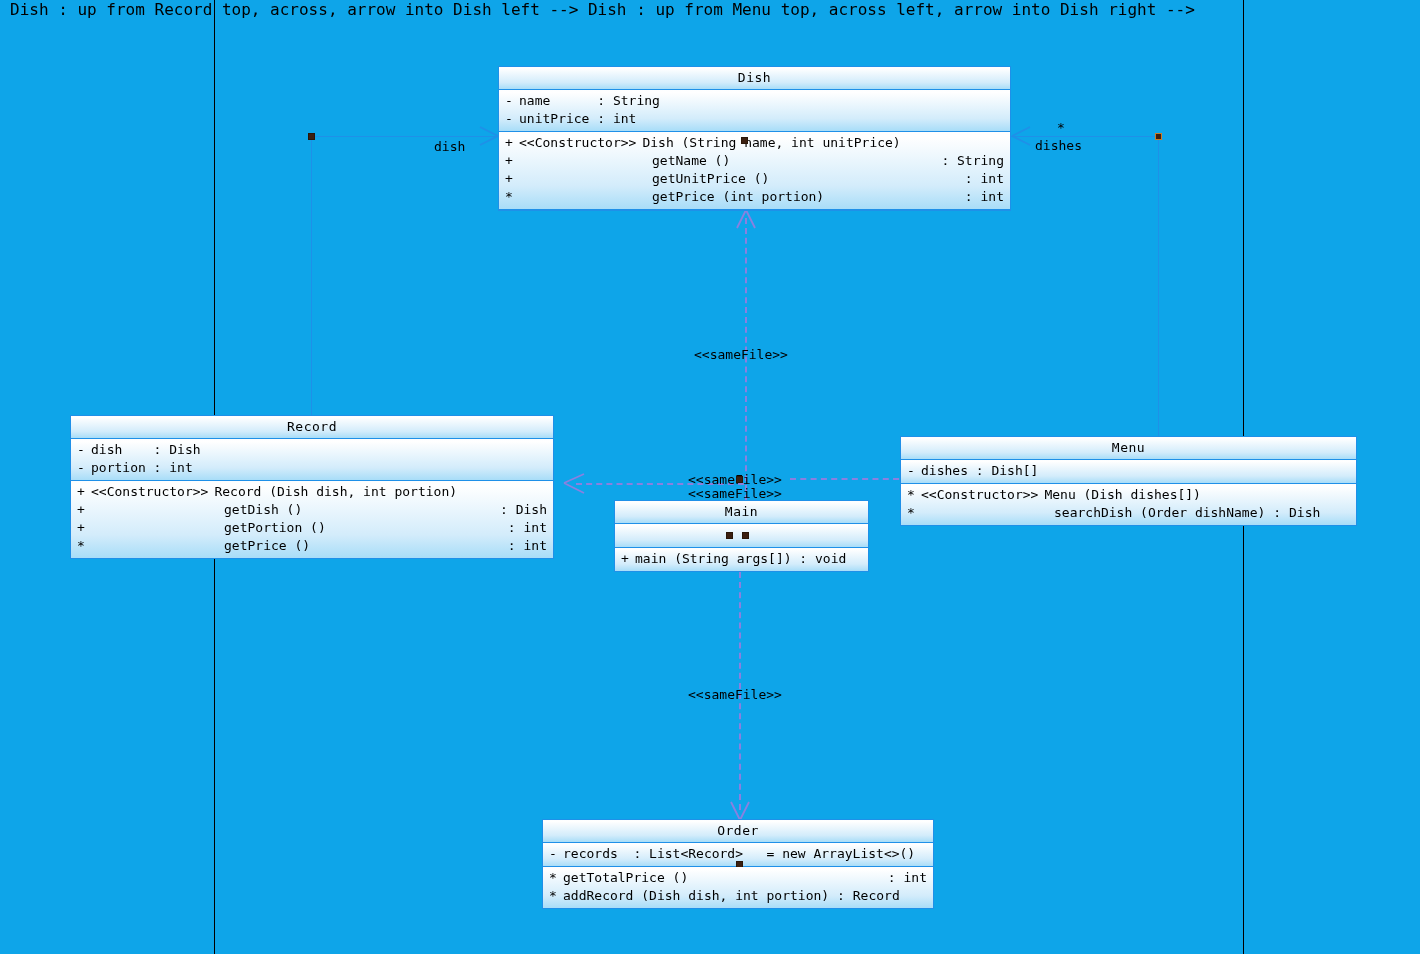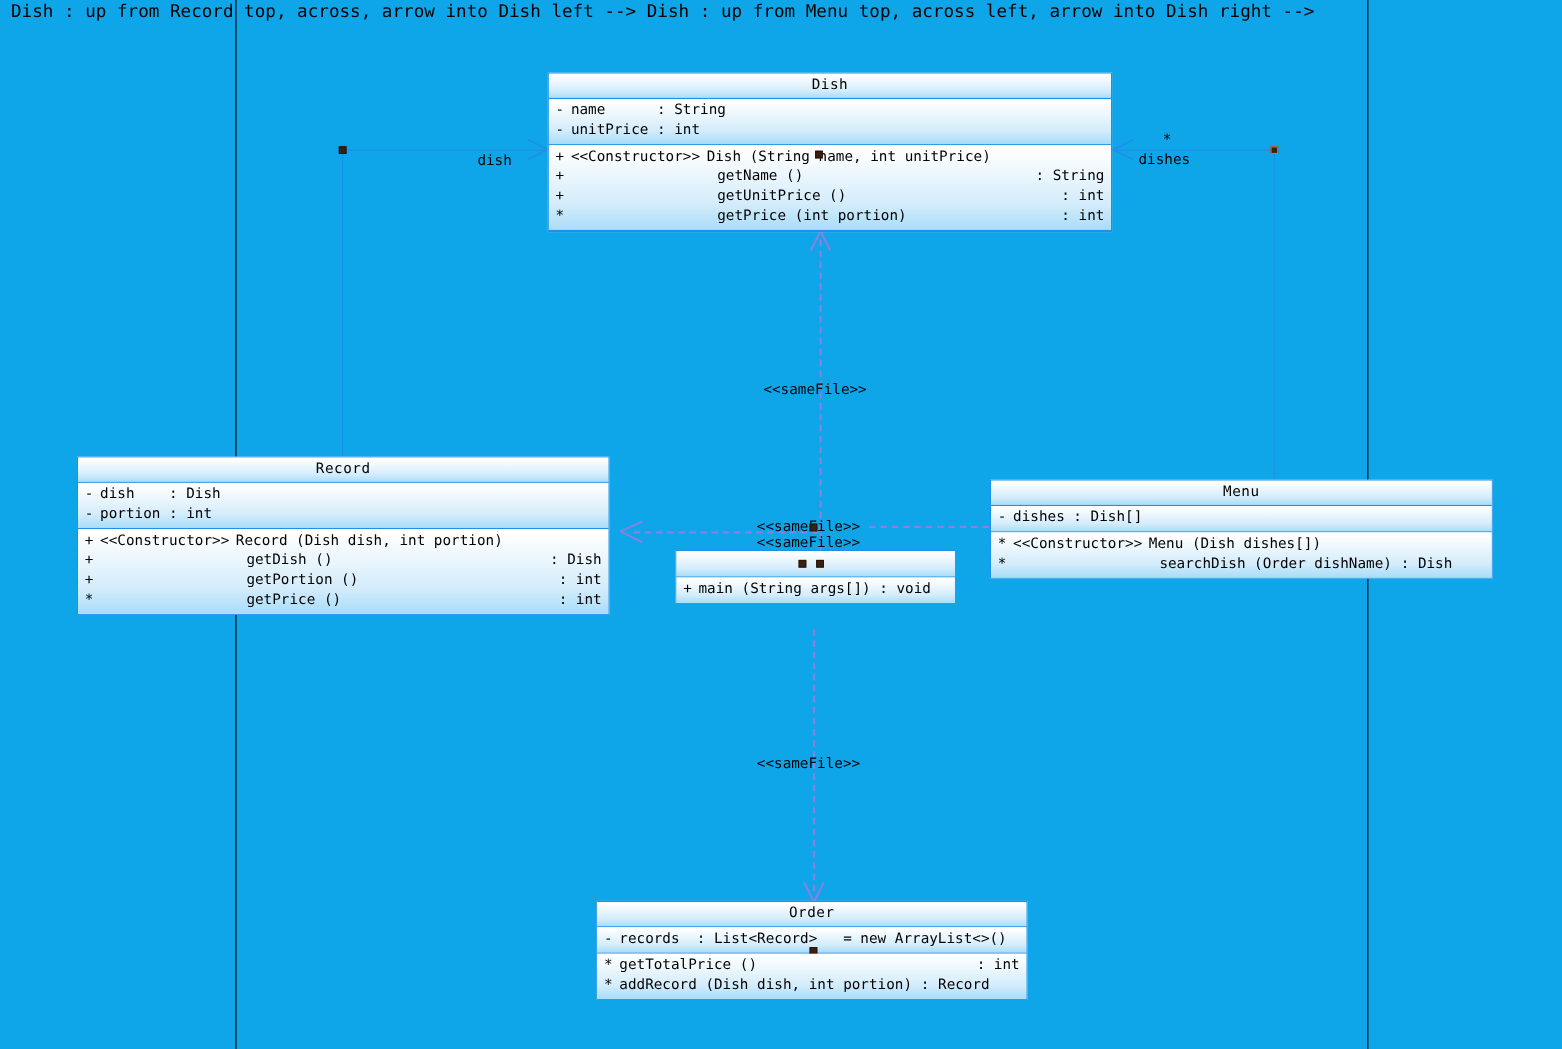--- a/index.html
+++ b/index.html
@@ -279,20 +279,21 @@
         <span class="vis">*</span>
         <span class="stereo" style="width:127px; flex:0 0 127px;"></span>
         <span class="sig" style="padding-left:6px; flex:0 0 auto;">searchDish (Order dishName)</span>
         <span class="rettype" style="padding-left:8px;">: Dish</span>
       </div>
     </div>
   </div>
 
   
   <div class="umlbox" style="left:614px; top:500px; width:255px;">
+    <div class="comp cls-title">Main</div>
     <div class="comp" style="height:24px;">
       <div class="handle" style="left:111px; top:8px;"></div>
       <div class="handle" style="left:127px; top:8px;"></div>
     </div>
     <div class="comp rowlist">
       <div class="row">
         <span class="vis">+</span>
         <span class="sig">main (String args[]) : void</span>
       </div>
     </div>

